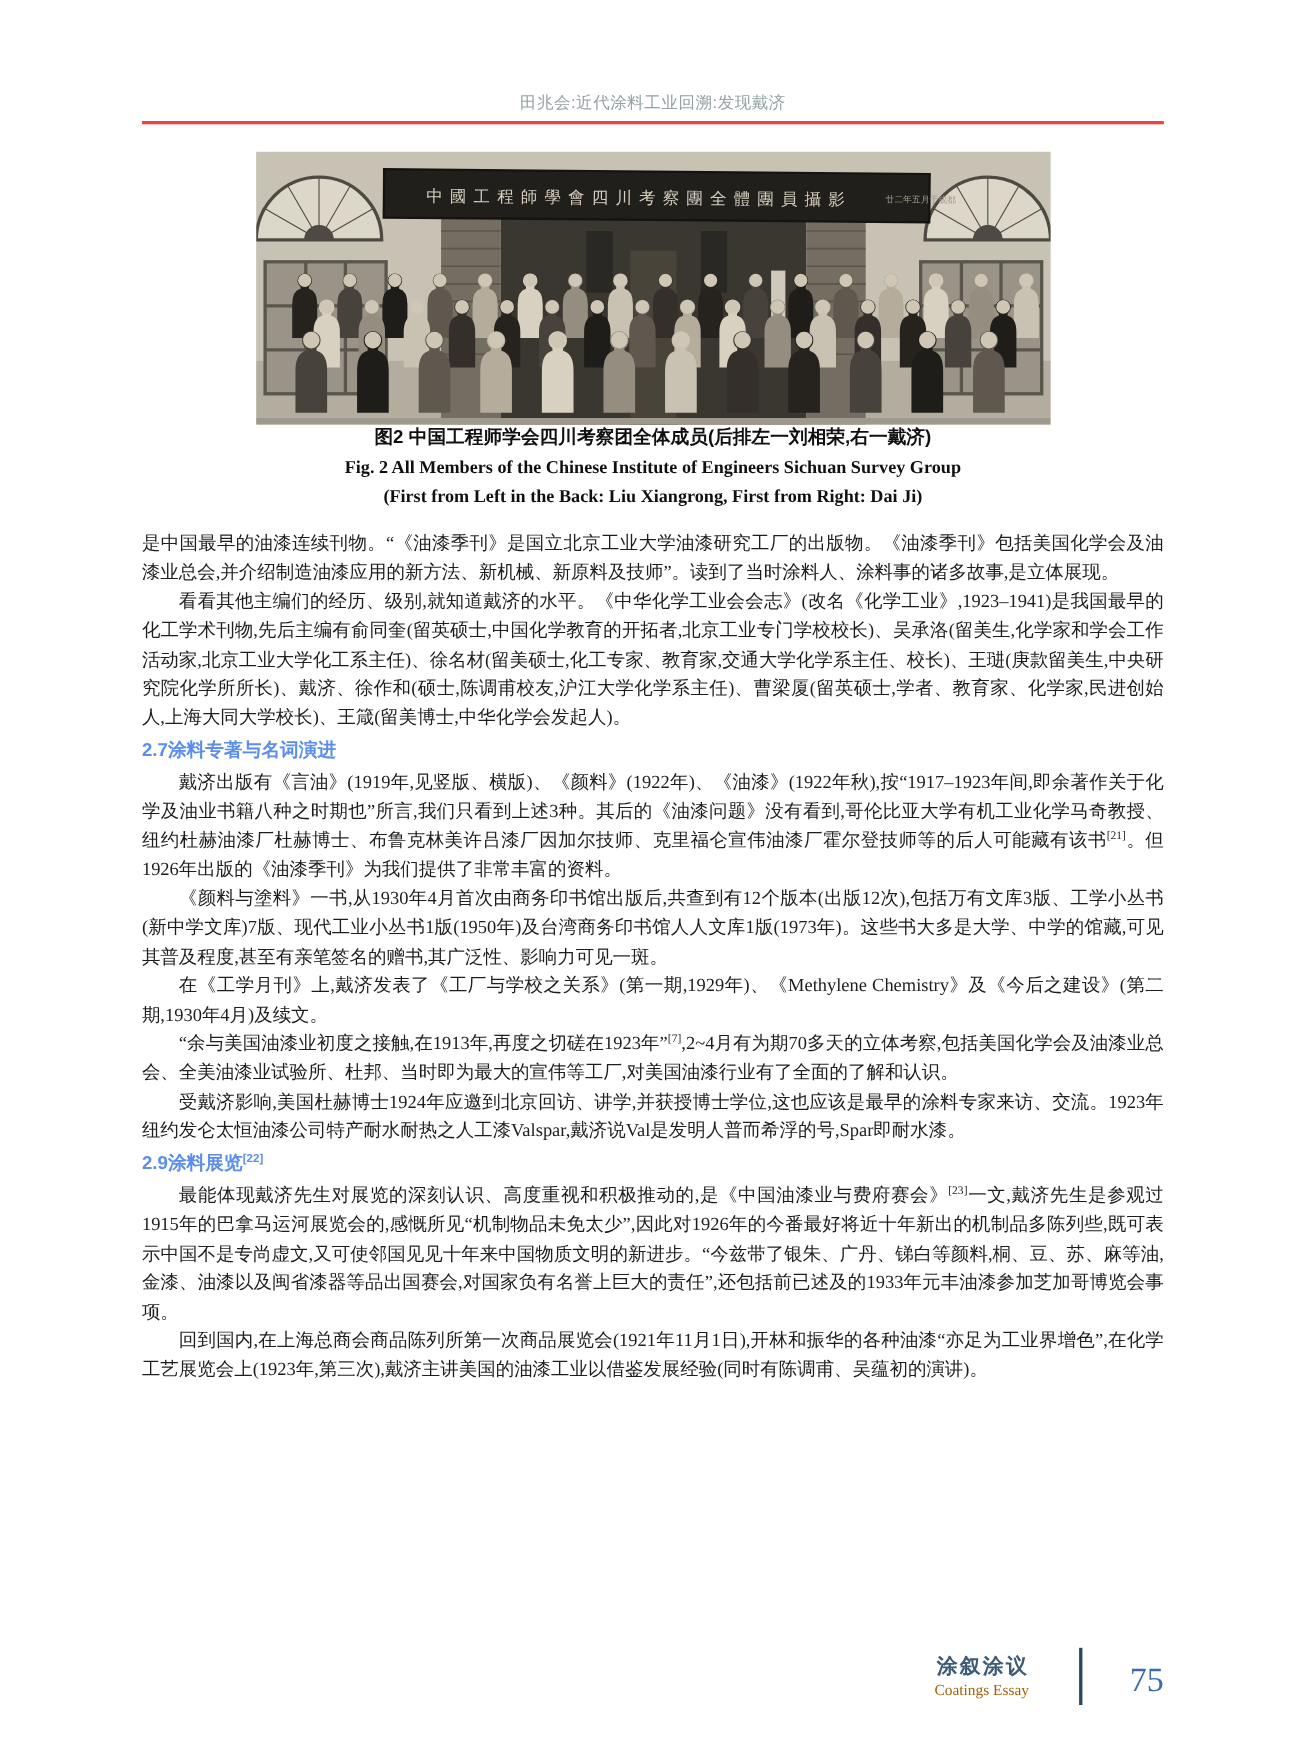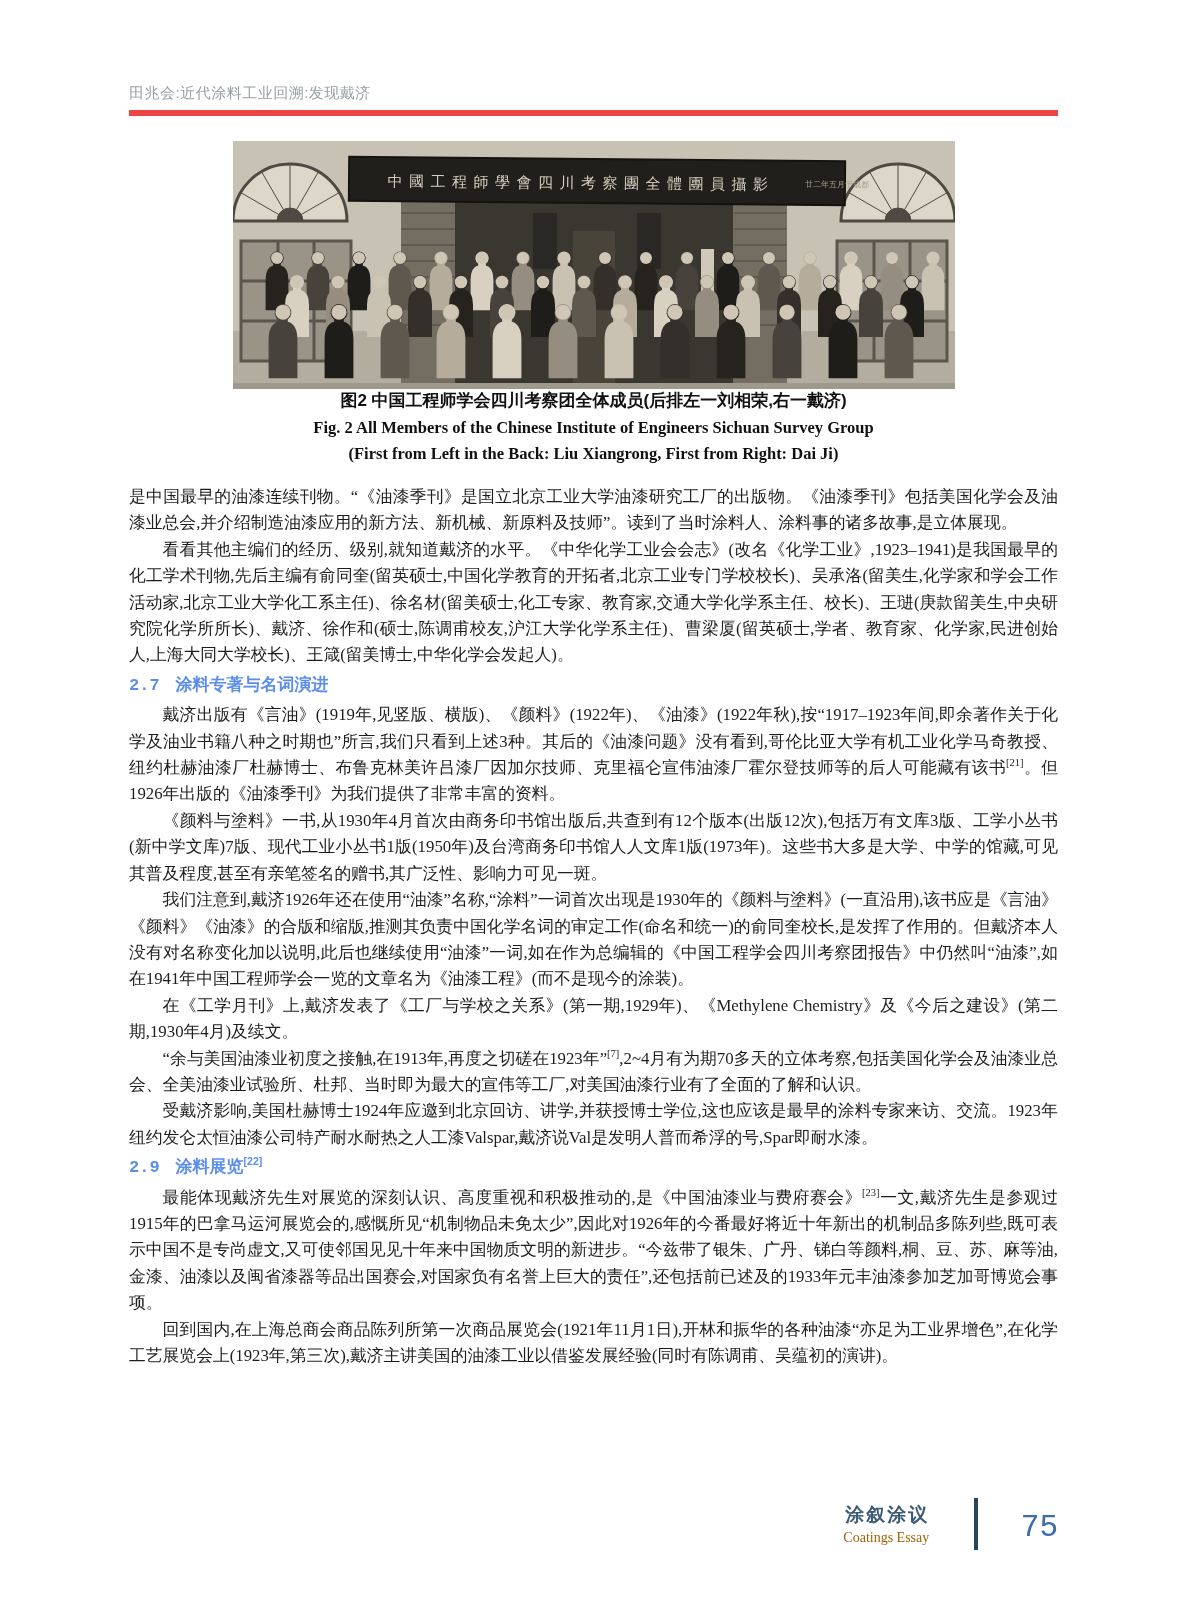--- a/index.html
+++ b/index.html
@@ -1,37 +1,37 @@
 <!DOCTYPE html>
 <html><head>
 <meta charset="utf-8">
 <style>
   html,body{margin:0;padding:0;background:#ffffff;}
   body{width:1187px;height:1600px;position:relative;font-family:"Liberation Serif",serif;color:#222;}
   .page{width:929px;margin:0 auto;position:relative;}
-  .running-head{padding-top:84px;text-align:left;font-family:"Liberation Sans",sans-serif;
-    font-size:15px;letter-spacing:0.5px;color:#95a1a3;padding-bottom:7px;border-bottom:6px solid #ef4444;}
+  .running-head{padding-top:84px;text-align:center;font-family:"Liberation Sans",sans-serif;
+    font-size:15px;letter-spacing:0.5px;color:#95a1a3;padding-bottom:7px;border-bottom:3px solid #ef4444;}
   .figure-block{margin:25px 0 0 0;text-align:center;}
   .photo{display:block;margin:0 auto;background:#c8c2b5;}
   .cap-cn{font-family:"Liberation Sans",sans-serif;font-weight:bold;font-size:17px;color:#101010;}
   .cap-en{font-family:"Liberation Serif",serif;font-weight:bold;font-size:16.5px;color:#101010;margin-top:6px;}
   .body-text{margin-top:20px;font-size:16.8px;line-height:26.4px;text-align:justify;color:#1d1d1d;}
   .body-text p{margin:0;text-indent:2em;}
   .body-text p.no-indent{text-indent:0;}
   h3.section{font-family:"Liberation Sans",sans-serif;font-size:17px;font-weight:bold;
     color:#5b8ded;margin:3px 0 3px 0;line-height:26.4px;text-indent:0;}
-  h3.section .sec-num{margin-right:16px;font-family:Liberation Mono, monospace;}
+  h3.section .sec-num{}
   sup.ref{font-size:10.5px;vertical-align:super;line-height:0;}
   .footer{position:absolute;right:129px;bottom:50px;display:flex;align-items:center;gap:33px;}
   .journal-names{text-align:right;}
   .j-cn{font-family:"Liberation Sans",sans-serif;font-weight:bold;font-size:19px;
     letter-spacing:2px;color:#3c5a76;}
   .j-en{font-family:"Liberation Serif",serif;font-size:14px;color:#a16207;margin-top:2px;}
   .f-bar{width:3.5px;height:52px;background:#27455f;margin:0 10px 0 12px;}
-  .page-num{font-family:Liberation Mono, monospace;font-size:31px;color:#3c6da8;padding-top:6px;}
+  .page-num{font-family:Liberation Serif, serif;font-size:31px;color:#3c6da8;padding-top:6px;}
 </style>
 </head>
 <body>
 
 <div class="page">
 
   <div class="running-head">田兆会:近代涂料工业回溯:发现戴济</div>
 
   <figure class="figure-block" style="margin:25px 0 0 0;">
     <svg class="photo" width="722" height="248" viewBox="0 0 722 248" xmlns="http://www.w3.org/2000/svg">
@@ -178,21 +178,20 @@
   </figure>
 
   <div class="body-text">
     <p class="no-indent">是中国最早的油漆连续刊物。“《油漆季刊》是国立北京工业大学油漆研究工厂的出版物。《油漆季刊》包括美国化学会及油漆业总会,并介绍制造油漆应用的新方法、新机械、新原料及技师”。读到了当时涂料人、涂料事的诸多故事,是立体展现。</p>
     <p>看看其他主编们的经历、级别,就知道戴济的水平。《中华化学工业会会志》(改名《化学工业》,1923–1941)是我国最早的化工学术刊物,先后主编有俞同奎(留英硕士,中国化学教育的开拓者,北京工业专门学校校长)、吴承洛(留美生,化学家和学会工作活动家,北京工业大学化工系主任)、徐名材(留美硕士,化工专家、教育家,交通大学化学系主任、校长)、王琎(庚款留美生,中央研究院化学所所长)、戴济、徐作和(硕士,陈调甫校友,沪江大学化学系主任)、曹梁厦(留英硕士,学者、教育家、化学家,民进创始人,上海大同大学校长)、王箴(留美博士,中华化学会发起人)。</p>
 
     <h3 class="section"><span class="sec-num">2.7</span><span>涂料专著与名词演进</span></h3>
 
     <p><span>戴济出版有《言油》(1919年,见竖版、横版)、《颜料》(1922年)、《油漆》(1922年秋),按“1917–1923年间,即余著作关于化学及油业书籍八种之时期也”所言,我们只看到上述3种。其后的《油漆问题》没有看到,哥伦比亚大学有机工业化学马奇教授、纽约杜赫油漆厂杜赫博士、布鲁克林美许吕漆厂因加尔技师、克里福仑宣伟油漆厂霍尔登技师等的后人可能藏有该书</span><sup class="ref">[21]</sup><span>。但1926年出版的《油漆季刊》为我们提供了非常丰富的资料。</span></p>
     <p>《颜料与塗料》一书,从1930年4月首次由商务印书馆出版后,共查到有12个版本(出版12次),包括万有文库3版、工学小丛书(新中学文库)7版、现代工业小丛书1版(1950年)及台湾商务印书馆人人文库1版(1973年)。这些书大多是大学、中学的馆藏,可见其普及程度,甚至有亲笔签名的赠书,其广泛性、影响力可见一斑。</p>
-    <p>我们注意到,戴济1926年还在使用“油漆”名称,“涂料”一词首次出现是1930年的《颜料与塗料》(一直沿用),该书应是《言油》《颜料》《油漆》的合版和缩版,推测其负责中国化学名词的审定工作(命名和统一)的俞同奎校长,是发挥了作用的。但戴济本人没有对名称变化加以说明,此后也继续使用“油漆”一词,如在作为总编辑的《中国工程学会四川考察团报告》中仍然叫“油漆”,如在1941年中国工程师学会一览的文章名为《油漆工程》(而不是现今的涂装)。</p>
     <p>在《工学月刊》上,戴济发表了《工厂与学校之关系》(第一期,1929年)、《Methylene Chemistry》及《今后之建设》(第二期,1930年4月)及续文。</p>
 
 
     <p><span>“余与美国油漆业初度之接触,在1913年,再度之切磋在1923年”</span><sup class="ref">[7]</sup><span>,2~4月有为期70多天的立体考察,包括美国化学会及油漆业总会、全美油漆业试验所、杜邦、当时即为最大的宣伟等工厂,对美国油漆行业有了全面的了解和认识。</span></p>
     <p>受戴济影响,美国杜赫博士1924年应邀到北京回访、讲学,并获授博士学位,这也应该是最早的涂料专家来访、交流。1923年纽约发仑太恒油漆公司特产耐水耐热之人工漆Valspar,戴济说Val是发明人普而希浮的号,Spar即耐水漆。</p>
 
     <h3 class="section"><span class="sec-num">2.9</span><span>涂料展览</span><sup class="ref">[22]</sup></h3>
 
     <p><span>最能体现戴济先生对展览的深刻认识、高度重视和积极推动的,是《中国油漆业与费府赛会》</span><sup class="ref">[23]</sup><span>一文,戴济先生是参观过1915年的巴拿马运河展览会的,感慨所见“机制物品未免太少”,因此对1926年的今番最好将近十年新出的机制品多陈列些,既可表示中国不是专尚虚文,又可使邻国见见十年来中国物质文明的新进步。“今兹带了银朱、广丹、锑白等颜料,桐、豆、苏、麻等油,金漆、油漆以及闽省漆器等品出国赛会,对国家负有名誉上巨大的责任”,还包括前已述及的1933年元丰油漆参加芝加哥博览会事项。</span></p>
     <p>回到国内,在上海总商会商品陈列所第一次商品展览会(1921年11月1日),开林和振华的各种油漆“亦足为工业界增色”,在化学工艺展览会上(1923年,第三次),戴济主讲美国的油漆工业以借鉴发展经验(同时有陈调甫、吴蕴初的演讲)。</p>

